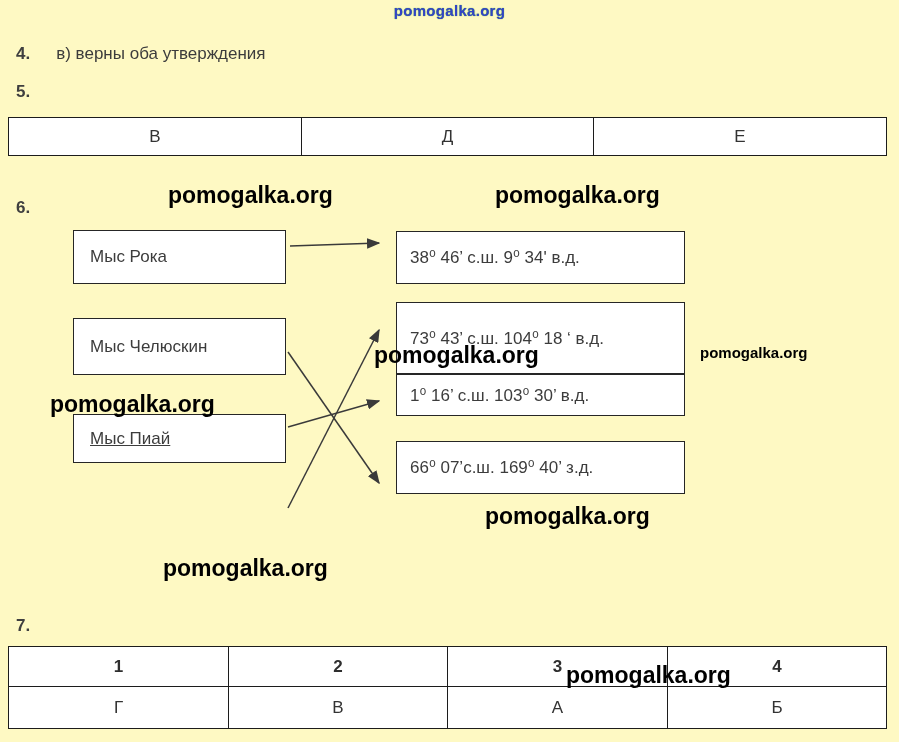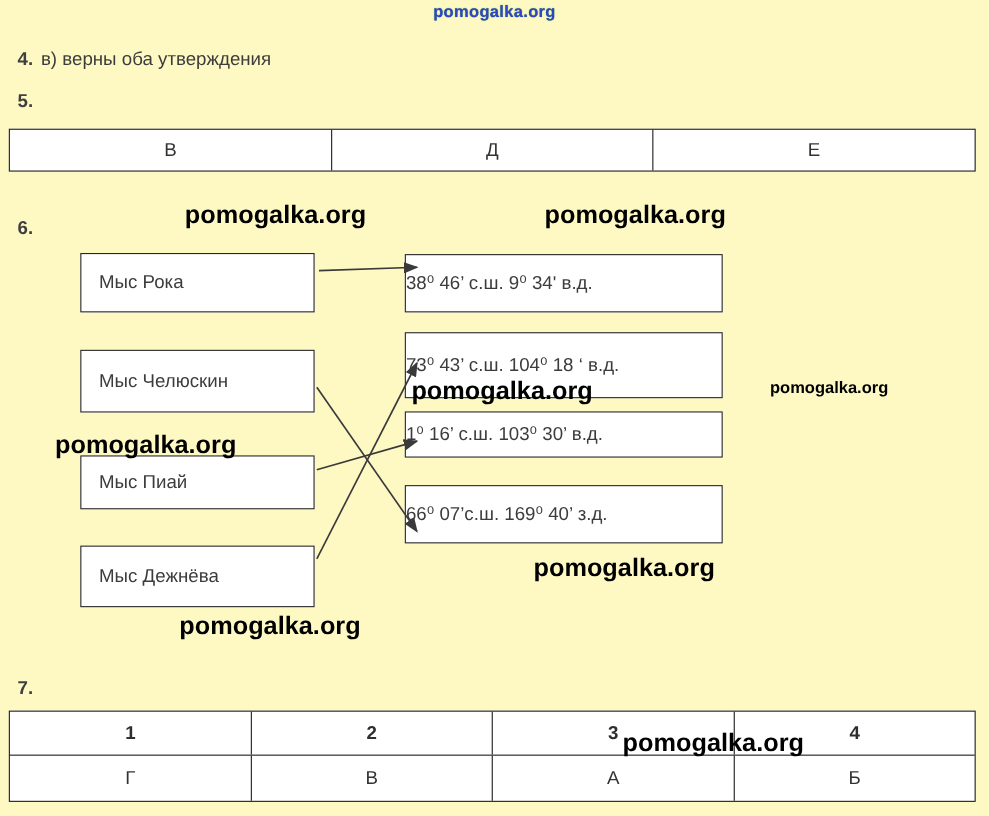--- a/index.html
+++ b/index.html
@@ -24,21 +24,21 @@
   }
   .wm{
     font-size:23px;font-weight:bold;color:#000;
     z-index:6;white-space:nowrap;
   }
   .wm.small{font-size:15px;}
 
   
   .qline{font-size:17px;z-index:2;}
   .qnum{font-weight:bold;color:#3f3f3f;margin-right:7px;}
-  .qtext{color:#3c3c3c;}
+  .qtext{color:#3c3c3c;margin-left:19px;}
 
   
   .tbl{
     display:flex;flex-direction:column;
     border:1px solid #1c1c1c;
     background:#fff;
     z-index:2;
   }
   .tbl .row{display:flex;}
   .tbl .row + .row{border-top:1px solid #1c1c1c;}
@@ -54,21 +54,21 @@
   
   .dbox{
     box-sizing:border-box;
     border:1px solid #262626;
     background:#fff;
     display:flex;align-items:center;
     font-size:17px;color:#3c3c3c;
     z-index:2;
   }
   .cape{left:73px;width:213px;padding-left:16px;}
-  .coord{left:368px;width:289px;}
+  .coord{left:396px;width:289px;padding-left:13px;}
 
   .arrows{left:0;top:0;width:899px;height:742px;z-index:4;pointer-events:none;}
 </style>
 </head>
 <body>
 
 <div class="page">
 
   <div class="abs wm-top">pomogalka.org</div>
 
@@ -96,25 +96,24 @@
   <div class="abs wm" style="left:495px;top:182px;">pomogalka.org</div>
   <div class="abs wm" style="left:374px;top:342px;">pomogalka.org</div>
   <div class="abs wm small" style="left:700px;top:344px;">pomogalka.org</div>
   <div class="abs wm" style="left:50px;top:391px;">pomogalka.org</div>
   <div class="abs wm" style="left:485px;top:503px;">pomogalka.org</div>
   <div class="abs wm" style="left:163px;top:555px;">pomogalka.org</div>
   <div class="abs wm" style="left:566px;top:662px;">pomogalka.org</div>
 
   <div class="abs dbox cape" style="top:230px;height:54px;">Мыс Рока</div>
   <div class="abs dbox cape" style="top:318px;height:57px;">Мыс Челюскин</div>
-  <div class="abs dbox cape" style="top:414px;height:49px;">Мыс Пиай</div>
-  <div class="abs dbox cape" style="top:496px;height:56px;">Мыс Дежнёва</div>
+  <div class="abs dbox cape" style="top:414px;height:49px;text-decoration:underline;">Мыс Пиай</div>
 
   <div class="abs dbox coord" style="top:231px;height:53px;">38⁰ 46’ с.ш. 9⁰ 34' в.д.</div>
-  <div class="abs dbox coord" style="top:302px;height:60px;">73⁰ 43’ с.ш. 104⁰ 18 ‘ в.д.</div>
+  <div class="abs dbox coord" style="top:302px;height:72px;">73⁰ 43’ с.ш. 104⁰ 18 ‘ в.д.</div>
   <div class="abs dbox coord" style="top:374px;height:42px;">1⁰ 16’ с.ш. 103⁰ 30’ в.д.</div>
   <div class="abs dbox coord" style="top:441px;height:53px;">66⁰ 07’с.ш. 169⁰ 40’ з.д.</div>
 
   <svg class="abs arrows" viewBox="0 0 899 742" xmlns="http://www.w3.org/2000/svg">
     <defs>
       <marker id="ah" markerWidth="9" markerHeight="7" refX="8" refY="3.5" orient="auto">
         <path d="M0,0 L9,3.5 L0,7 Z" fill="#3a3a3a"></path>
       </marker>
     </defs>
     <line x1="290" y1="246" x2="379" y2="243" stroke="#3a3a3a" stroke-width="1.5" marker-end="url(#ah)"></line>

